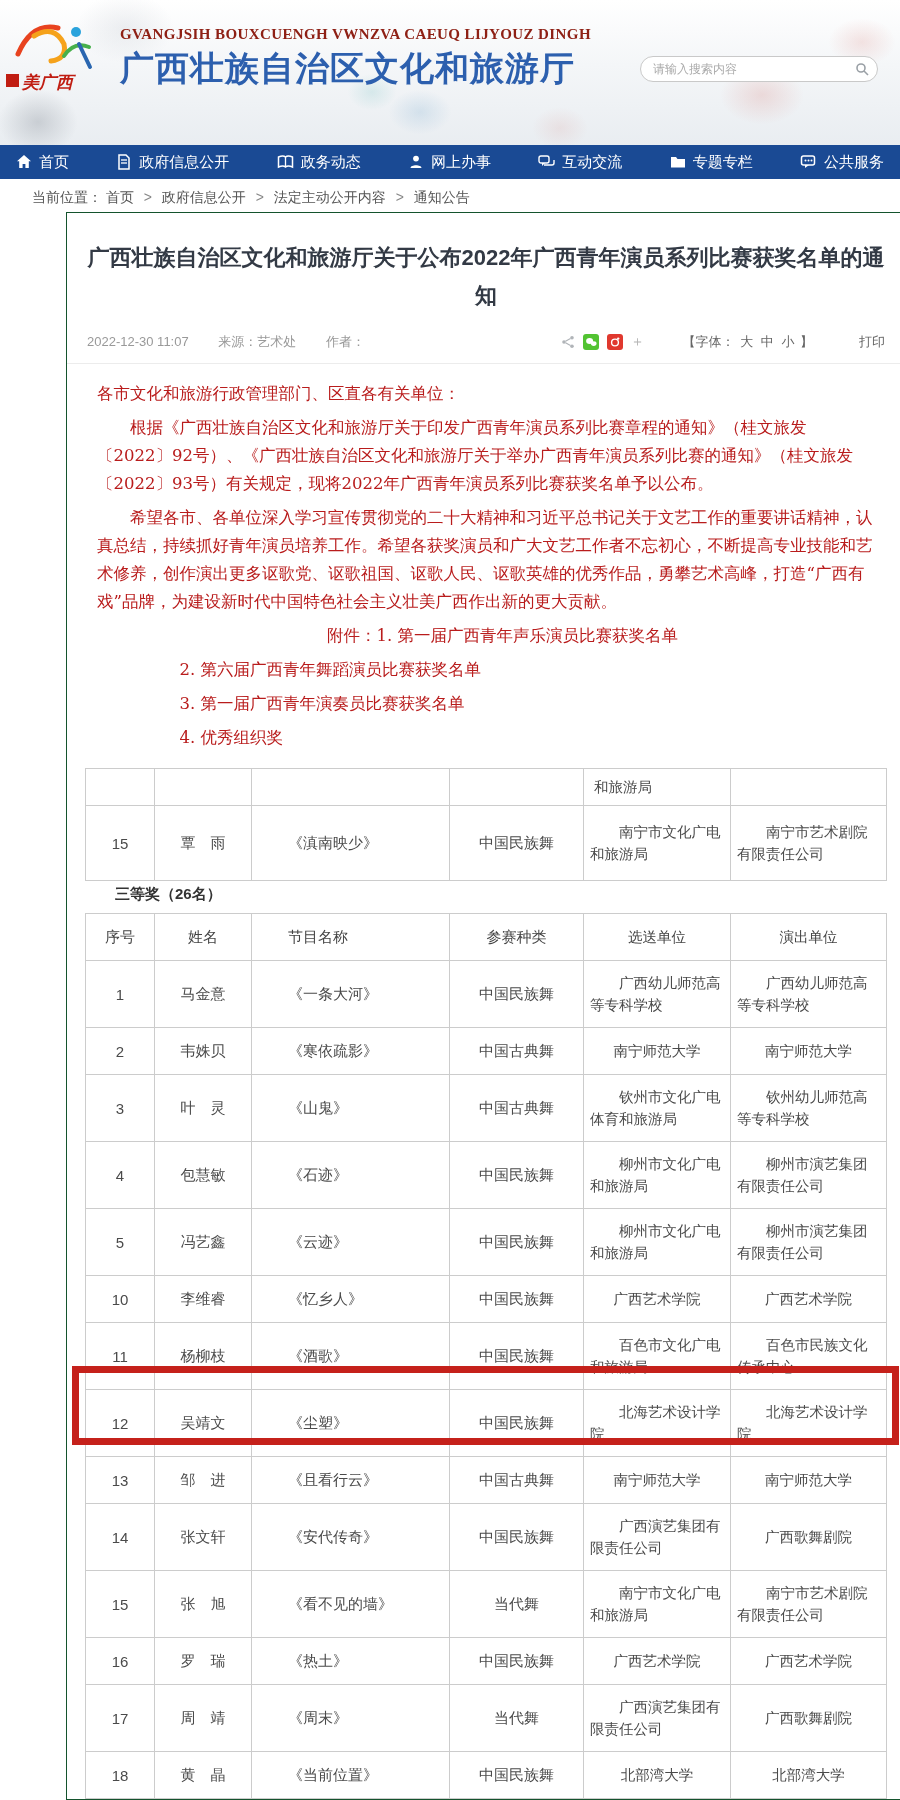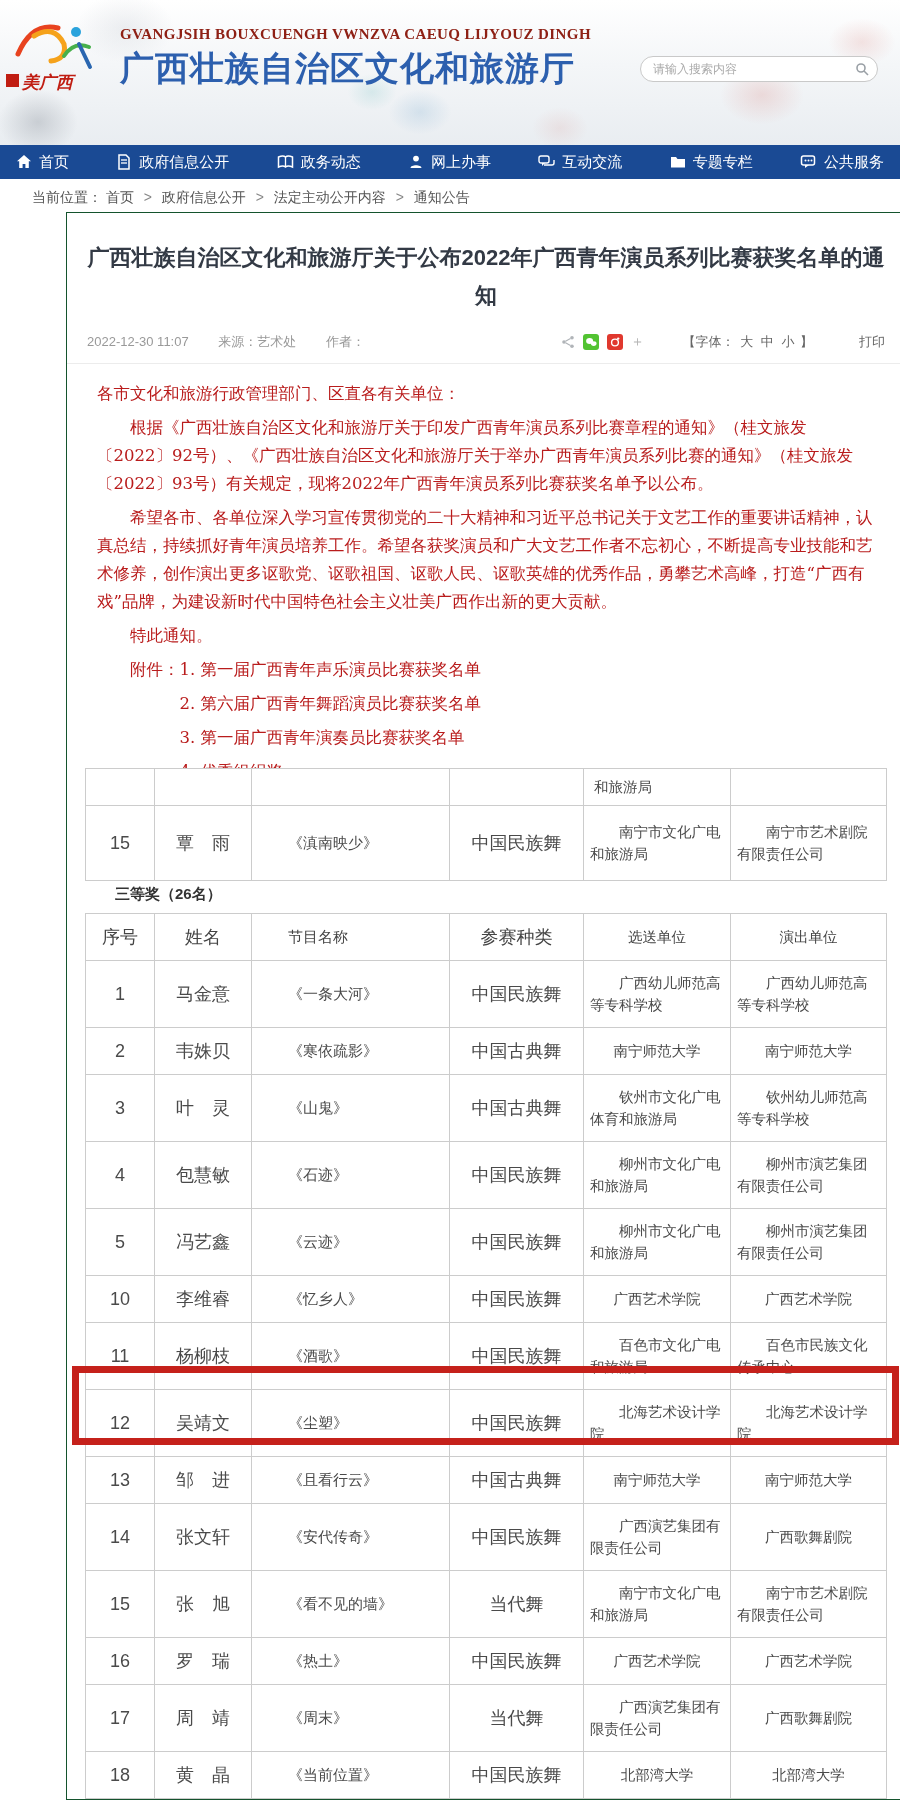--- a/index.html
+++ b/index.html
@@ -52,31 +52,31 @@
   .font-widget{margin-left:30px;color:#666;}
   .font-widget a{color:#666;text-decoration:none;margin:0 2px;}
   .print{margin-left:38px;color:#666;text-decoration:none;}
   .divider{border-top:1px solid #ececec;margin-top:12px;}
 
   .article-body{margin-top:16px;padding:0 30px;font-family:"DejaVu Serif","Liberation Serif",serif;
     font-size:16.5px;color:#b91c1c;}
   .article-body p{margin:0 0 6px;line-height:28px;}
   .article-body p.ind{text-indent:2em;}
   .att{line-height:28px;margin:0 0 6px;}
-  .att.first{text-indent:2em;}
+  .att.first{text-indent:2em;text-align:center;}
   .att.more{text-indent:5em;}
 
   
   table{border-collapse:collapse;table-layout:fixed;background:#000000;}
   #pre-table{position:absolute;top:555px;left:18px;width:801px;}
   #main-table{position:absolute;top:700px;left:18px;width:801px;}
   td,th{border:1px solid #ccc;color:#4a4a4a;overflow:hidden;vertical-align:middle;background:#fff;}
   thead th{height:44px;font-weight:500;font-size:15px;color:#444;text-align:center;}
   th.c-piece,td.c-piece{text-align:left;padding-left:36px;font-size:15px;}
-  .c-no,.c-name,.c-cat{text-align:center;font-size:18px;}
+  .c-no,.c-name,.c-cat{text-align:center;font-size:15px;}
   .c-unit{text-align:center;font-size:14.5px;line-height:22px;padding:0 6px;}
   .c-unit.wrap{text-align:left;text-indent:2em;}
   .c-unit.cont{text-align:left;text-indent:0;padding-left:10px;}
   tr.short td{height:44px;}
   tr.tall td{height:64px;}
   tr.partial td{height:34px;}
   #pre-table tr.tall td{height:72px;}
 
   .award-label{position:absolute;top:672px;left:48px;font-size:15px;font-weight:600;color:#333;}
 
@@ -217,21 +217,20 @@
         </span>
         <a href="#" class="print">打印</a>
       </div>
     </div>
     <div class="divider"></div>
 
     <div class="article-body">
       <p class="salute">各市文化和旅游行政管理部门、区直各有关单位：</p>
       <p class="ind">根据《广西壮族自治区文化和旅游厅关于印发广西青年演员系列比赛章程的通知》（桂文旅发〔2022〕92号）、《广西壮族自治区文化和旅游厅关于举办广西青年演员系列比赛的通知》（桂文旅发〔2022〕93号）有关规定，现将2022年广西青年演员系列比赛获奖名单予以公布。</p>
       <p class="ind">希望各市、各单位深入学习宣传贯彻党的二十大精神和习近平总书记关于文艺工作的重要讲话精神，认真总结，持续抓好青年演员培养工作。希望各获奖演员和广大文艺工作者不忘初心，不断提高专业技能和艺术修养，创作演出更多讴歌党、讴歌祖国、讴歌人民、讴歌英雄的优秀作品，勇攀艺术高峰，打造“广西有戏”品牌，为建设新时代中国特色社会主义壮美广西作出新的更大贡献。</p>
-      <p class="ind">特此通知。</p>
       <div class="att first">附件：1. 第一届广西青年声乐演员比赛获奖名单</div>
       <div class="att more">2. 第六届广西青年舞蹈演员比赛获奖名单</div>
       <div class="att more">3. 第一届广西青年演奏员比赛获奖名单</div>
       <div class="att more">4. 优秀组织奖</div>
     </div>
 
     <table id="pre-table">
       <colgroup>
           <col style="width:69px">
           <col style="width:97px">

